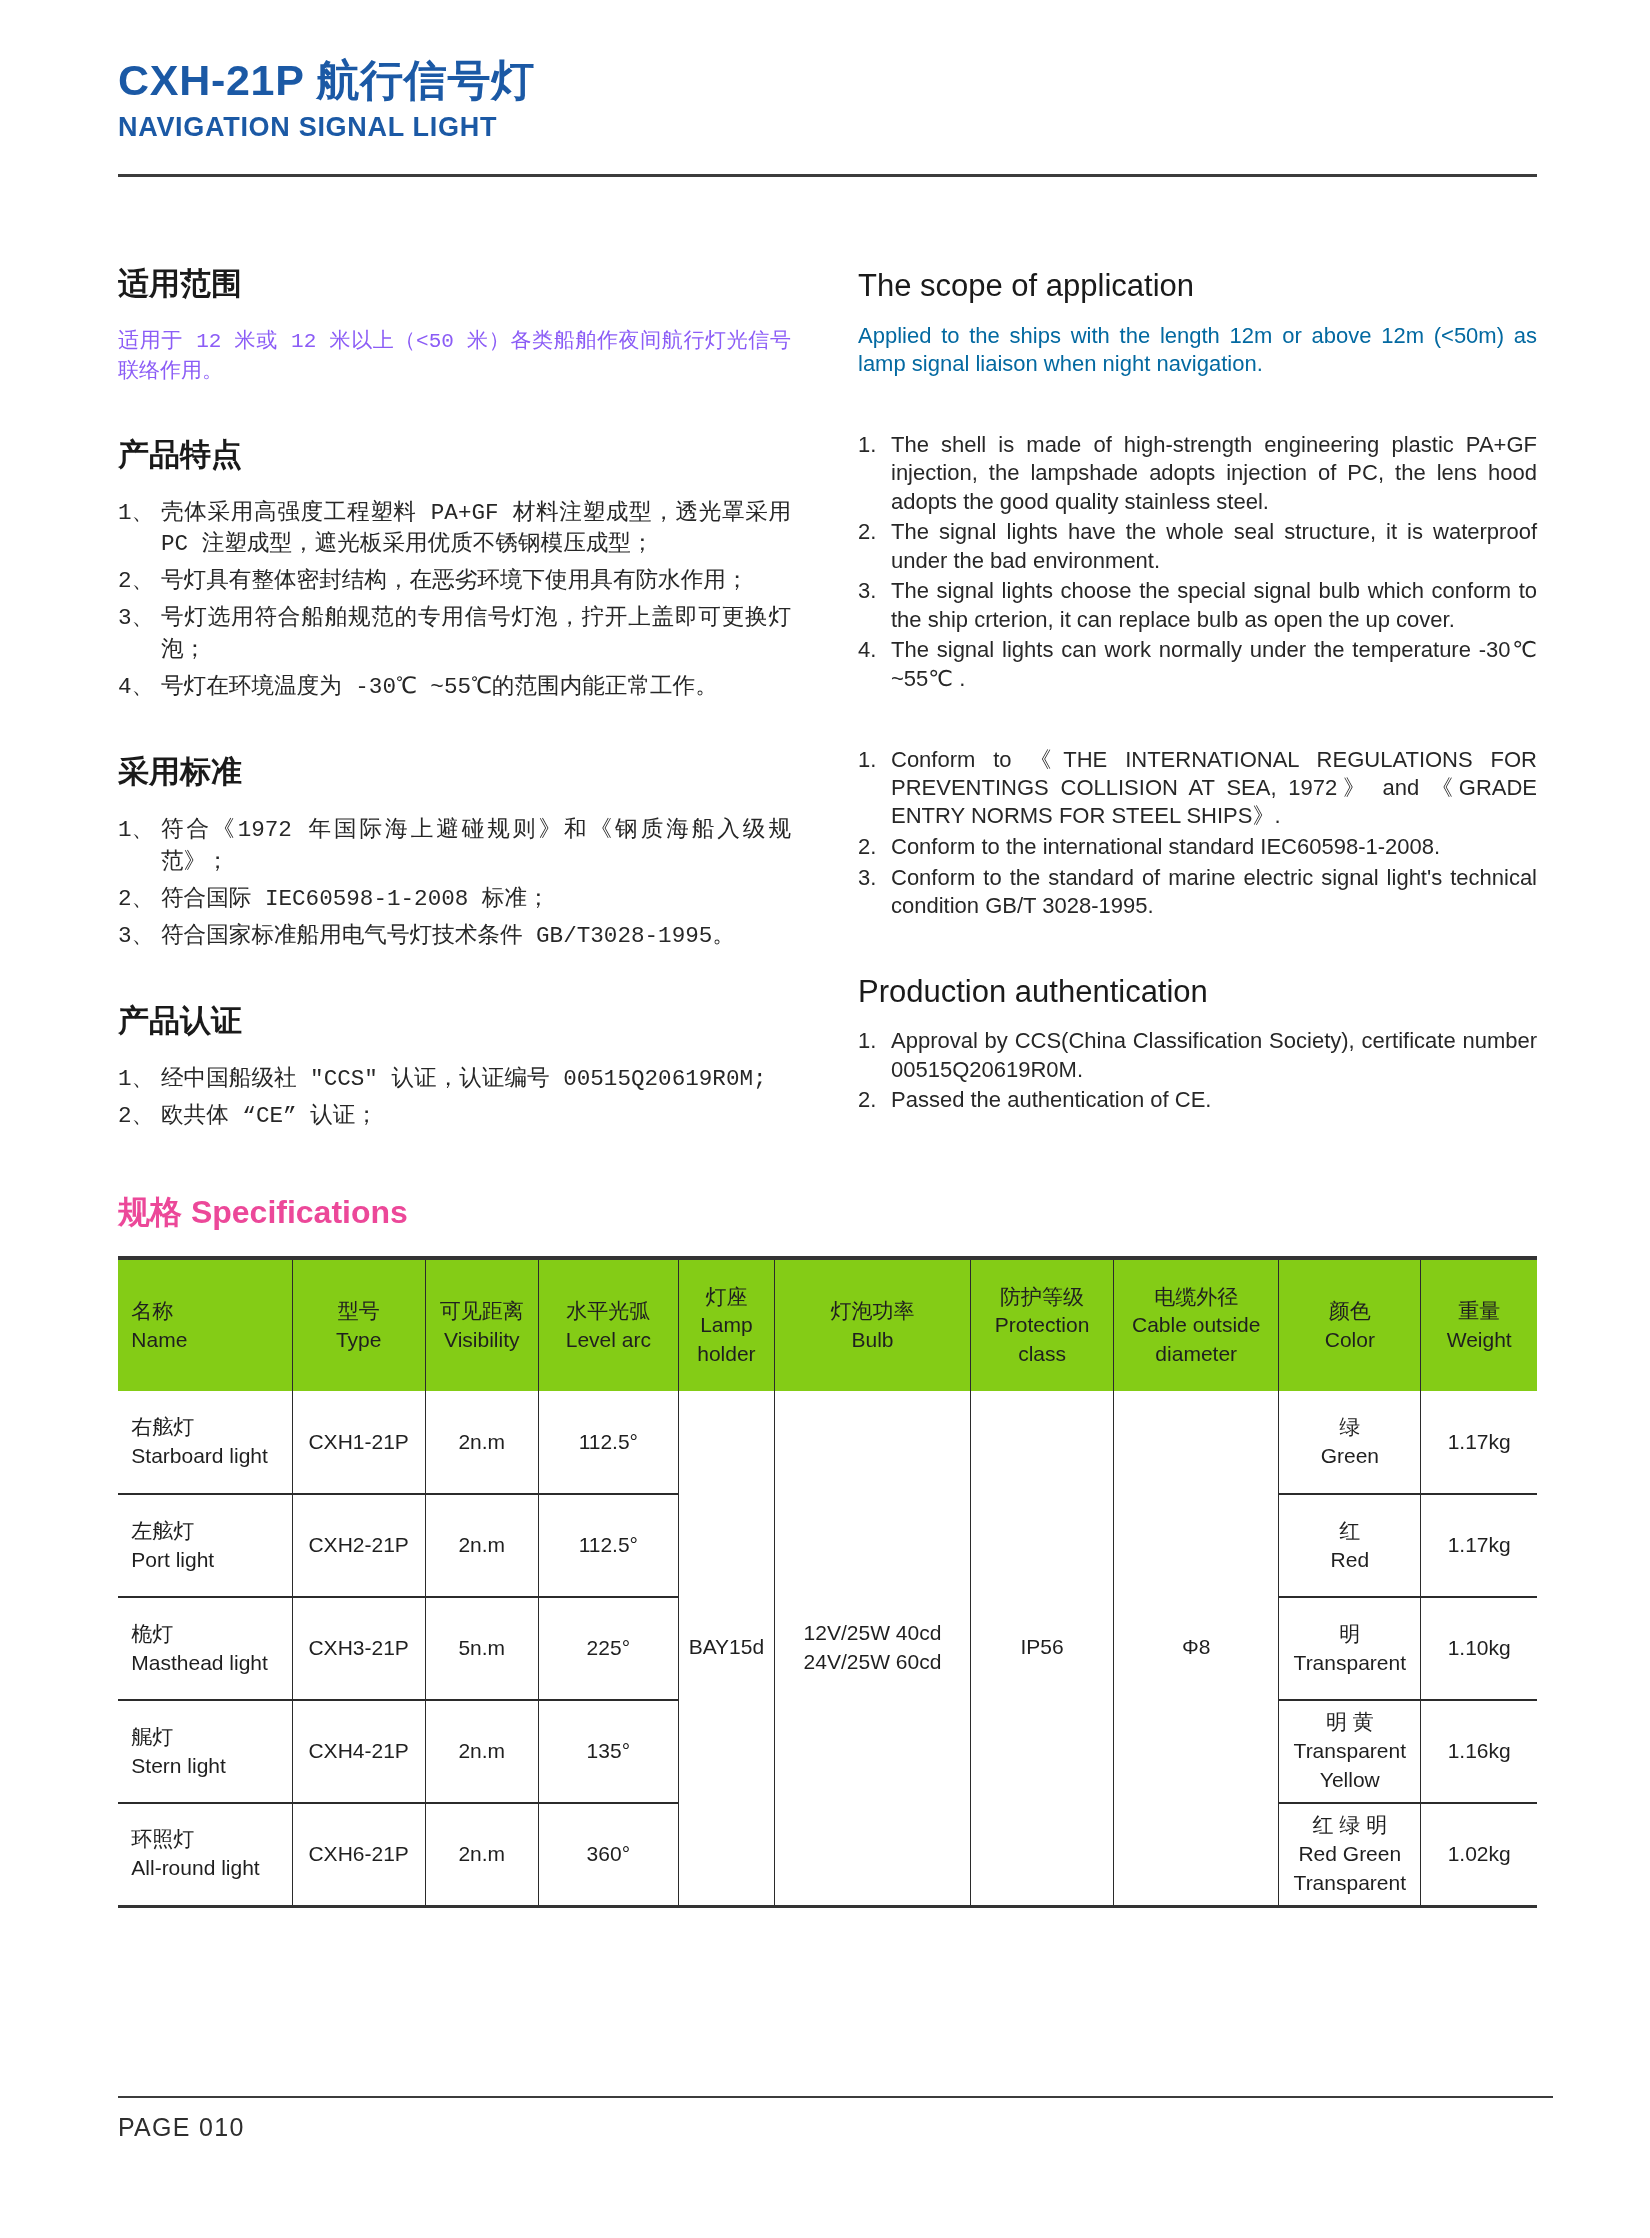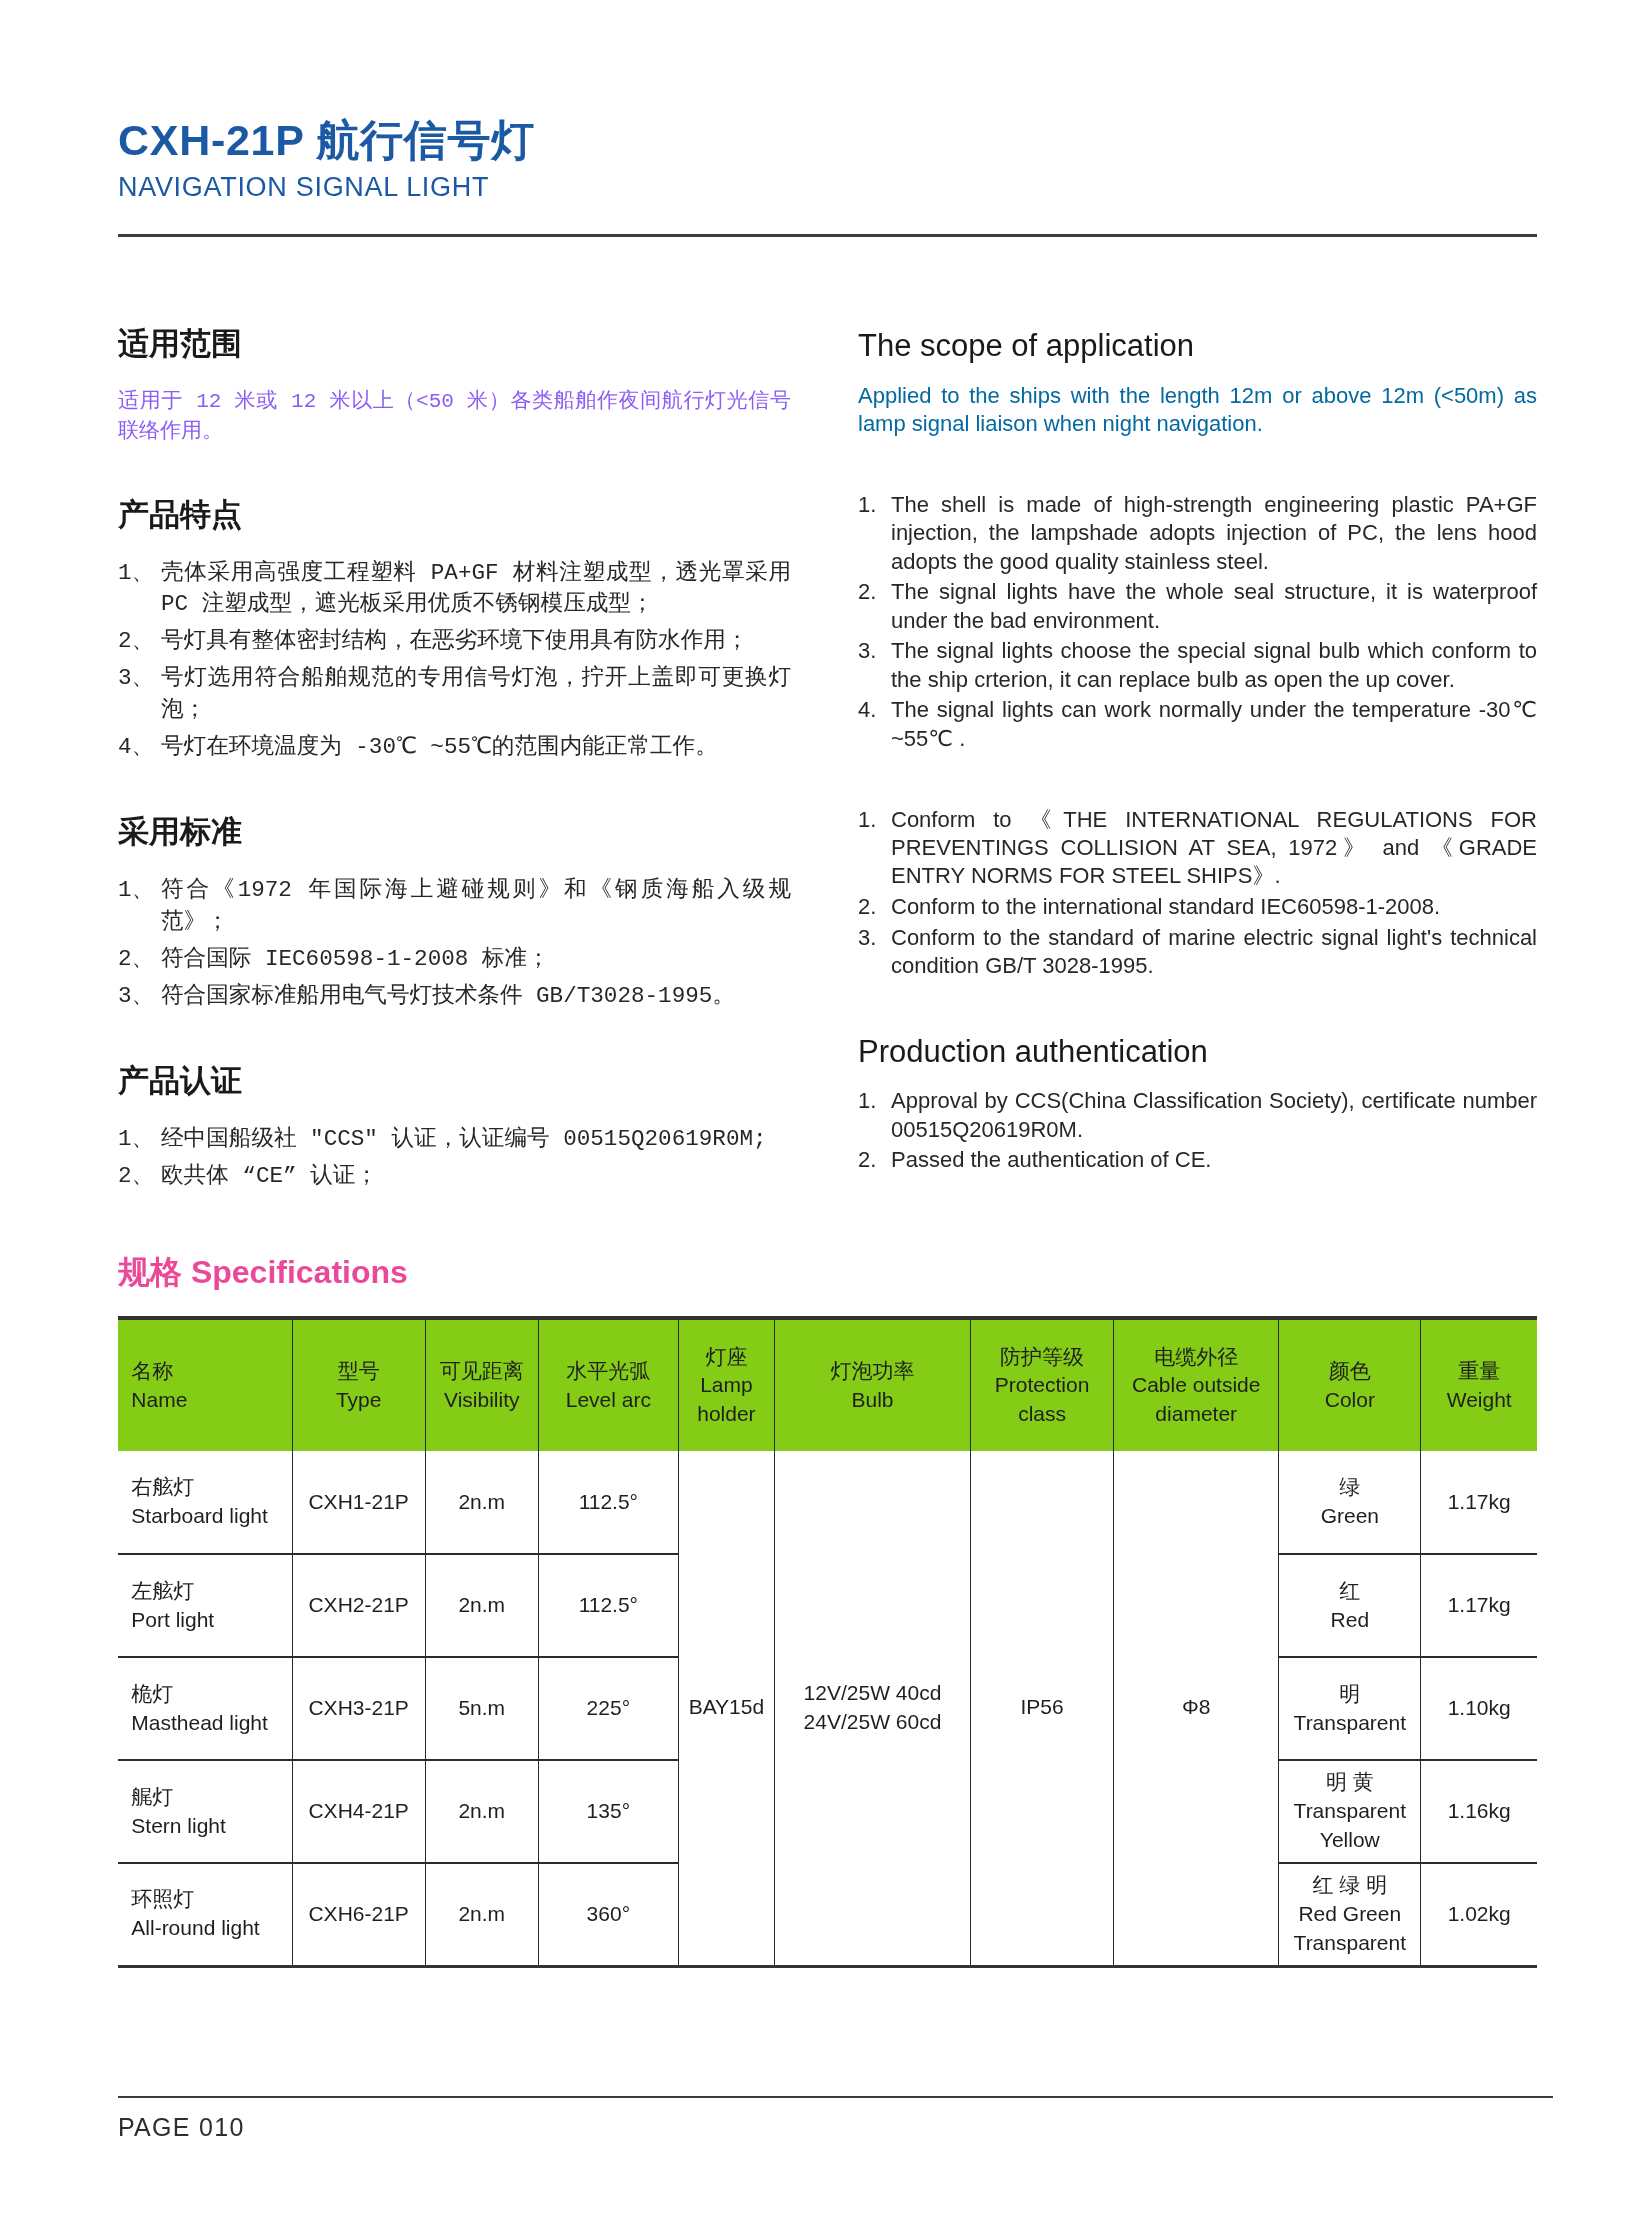--- a/index.html
+++ b/index.html
@@ -2,32 +2,32 @@
 <html style="font-size:10.6px"><head>
 <meta charset="utf-8">
 <title>CXH-21P Navigation Signal Light</title>
 <style>
   html,body { margin:0; padding:0; background:#ffffff; }
   .page {
     position:relative;
     width:1650px; height:2239px;
     background:#ffffff;
     box-sizing:border-box;
-    padding:116px 113px 0 118px;
+    padding:56px 113px 0 118px;
     font-family:"Liberation Sans","DejaVu Sans",sans-serif;
     color:#262626;
     overflow:hidden;
   }
   
   .title {
     margin:0; font-size:43px; line-height:1.15; font-weight:700;
     color:#1b59a5; letter-spacing:0.7px;
   }
   .subtitle {
-    margin-top:6.7px; font-size:27px; font-weight:400;
+    margin-top:6.7px; font-size:27px; font-weight:700;
     color:#1b59a5; letter-spacing:0.7px;
   }
   .rule-top { height:3.3px; background:#3c3c3c; margin-top:31px; }
 
   
   .columns { display:flex; gap:67px; margin-top:90px; }
   .col-left  { width:673px; flex:none; }
   .col-right { flex:1; min-width:0; }
 
   .sec-l { margin-bottom:52px;font-family:Liberation Mono, monospace; }

